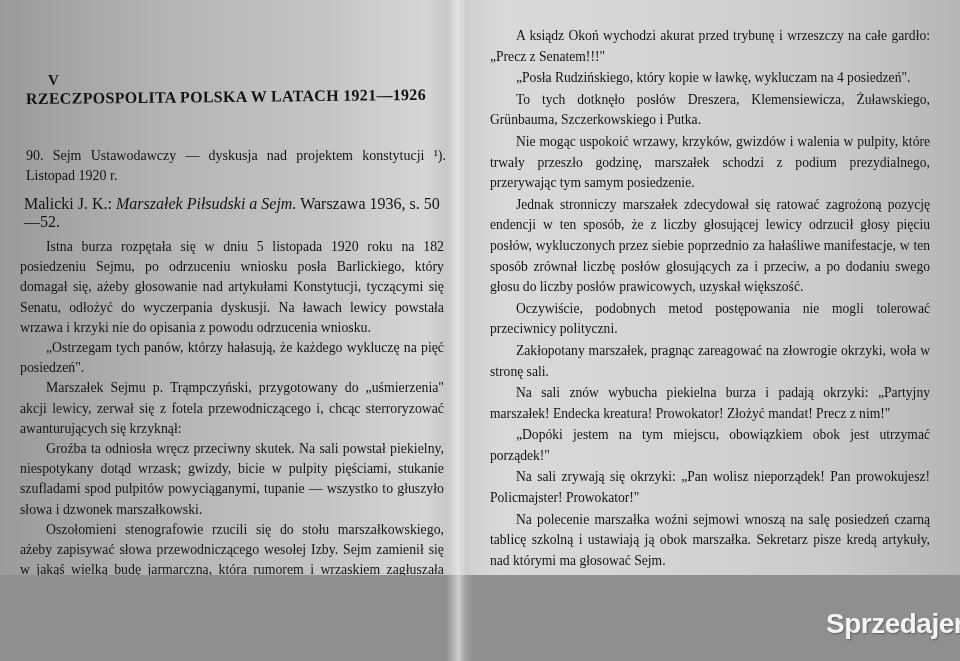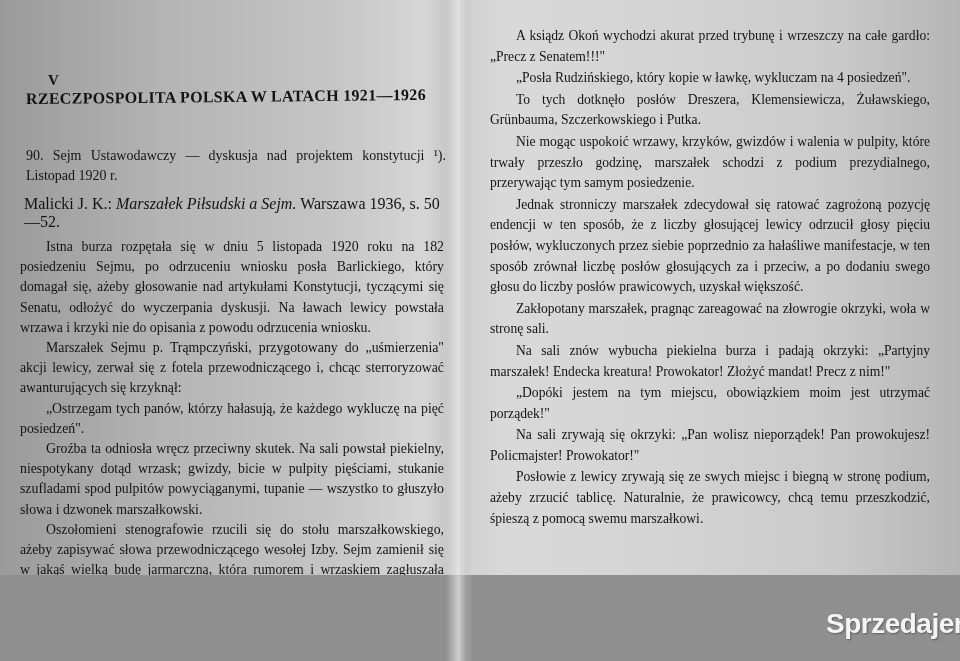--- a/index.html
+++ b/index.html
@@ -81,43 +81,45 @@
   <div class="chapter-num">V</div>
   <div class="chapter-title">RZECZPOSPOLITA POLSKA W LATACH 1921—1926</div>
   <div class="section-title">90. Sejm Ustawodawczy — dyskusja nad projektem konstytucji ¹). Listopad 1920 r.</div>
   <div class="source">
     <span>Malicki J. K.:</span>
     <i>Marszałek Piłsudski a Sejm.</i>
     <span>Warszawa 1936, s. 50—52.</span>
   </div>
   <div class="text-block left-body">
     <p>Istna burza rozpętała się w dniu 5 listopada 1920 roku na 182 posiedzeniu Sejmu, po odrzuceniu wniosku posła Barlickiego, który domagał się, ażeby głosowanie nad artykułami Konstytucji, tyczącymi się Senatu, odłożyć do wyczerpania dyskusji. Na ławach lewicy powstała wrzawa i krzyki nie do opisania z powodu odrzucenia wniosku.</p>
+    <p>„Ostrzegam tych panów, którzy hałasują, że każdego wykluczę na pięć posiedzeń".</p>
     <p>Marszałek Sejmu p. Trąmpczyński, przygotowany do „uśmierzenia" akcji lewicy, zerwał się z fotela przewodniczącego i, chcąc sterroryzować awanturujących się krzyknął:</p>
-    <p>„Ostrzegam tych panów, którzy hałasują, że każdego wykluczę na pięć posiedzeń".</p>
     <p>Groźba ta odniosła wręcz przeciwny skutek. Na sali powstał piekielny, niespotykany dotąd wrzask; gwizdy, bicie w pulpity pięściami, stukanie szufladami spod pulpitów powyciąganymi, tupanie — wszystko to głuszyło słowa i dzwonek marszałkowski.</p>
     <p>Oszołomieni stenografowie rzucili się do stołu marszałkowskiego, ażeby zapisywać słowa przewodniczącego wesołej Izby. Sejm zamienił się w jakąś wielką budę jarmarczną, która rumorem i wrzaskiem zagłuszała wszystko. Marszałek już nic nie mówi do sali, gdyż go nie słychać i tylko krzyczy do ucha stenografistom!</p>
     <p>„Stwierdzam, że posłowie Lieberman i Perl biją w pulpity. Wykluczam ich na 5 posiedzeń. Posła Moraczewskiego wykluczam na 5 posiedzeń. Wykluczam na 5 posiedzeń księdza Okonia za ciągłe hałasowanie".</p>
   </div>
   <div class="footnote-rule"></div>
   <div class="footnote">
     <p>¹) Wkrótce po otwarciu Sejmu Ustawodawczego w lutym 1919 r. powołano Komisję Konstytucyjną, do której wpłynęło sześć projektów, przygotowanych przez różne ugrupowania polityczne. Dwa zgłosił rząd, a po jednym PPS, PSL-Wyzwolenie, endecja i Klub Pracy Konstytucyjnej. W związku z dość poważną różnicą zdań w wielu kwestiach, prace ustrojowe dochodziło do burzliwych i długo...</p>
   </div>
 </div>
 
 <div class="page page-right">
   <div class="text-block right-body">
     <p>A ksiądz Okoń wychodzi akurat przed trybunę i wrzeszczy na całe gardło: „Precz z Senatem!!!"</p>
     <p>„Posła Rudzińskiego, który kopie w ławkę, wykluczam na 4 posiedzeń".</p>
     <p>To tych dotknęło posłów Dreszera, Klemensiewicza, Żuławskiego, Grünbauma, Szczerkowskiego i Putka.</p>
     <p>Nie mogąc uspokoić wrzawy, krzyków, gwizdów i walenia w pulpity, które trwały przeszło godzinę, marszałek schodzi z podium prezydialnego, przerywając tym samym posiedzenie.</p>
     <p>Jednak stronniczy marszałek zdecydował się ratować zagrożoną pozycję endencji w ten sposób, że z liczby głosującej lewicy odrzucił głosy pięciu posłów, wykluczonych przez siebie poprzednio za hałaśliwe manifestacje, w ten sposób zrównał liczbę posłów głosujących za i przeciw, a po dodaniu swego głosu do liczby posłów prawicowych, uzyskał większość.</p>
+    <p>Oczywiście, podobnych metod postępowania nie mogli tolerować przeciwnicy polityczni.</p>
     <p>Zakłopotany marszałek, pragnąc zareagować na złowrogie okrzyki, woła w stronę sali.</p>
     <p>Na sali znów wybucha piekielna burza i padają okrzyki: „Partyjny marszałek! Endecka kreatura! Prowokator! Złożyć mandat! Precz z nim!"</p>
-    <p>„Dopóki jestem na tym miejscu, obowiązkiem moim jest utrzymać porządek!"</p>
+    <p>„Dopóki jestem na tym miejscu, obowiązkiem obok jest utrzymać porządek!"</p>
     <p>Na sali zrywają się okrzyki: „Pan wolisz nieporządek! Pan prowokujesz! Policmajster! Prowokator!"</p>
+    <p>Na polecenie marszałka woźni sejmowi wnoszą na salę posiedzeń czarną tablicę szkolną i ustawiają ją obok marszałka. Sekretarz pisze kredą artykuły, nad którymi ma głosować Sejm.</p>
     <p>Posłowie z lewicy zrywają się ze swych miejsc i biegną w stronę podium, ażeby zrzucić tablicę. Naturalnie, że prawicowcy, chcą temu przeszkodzić, śpieszą z pomocą swemu marszałkowi.</p>
 
   </div>
 </div>
 
 <div class="gutter"></div>
 
 <div class="watermark">
   <span class="wm-text">Sprzedajemy</span>
 

